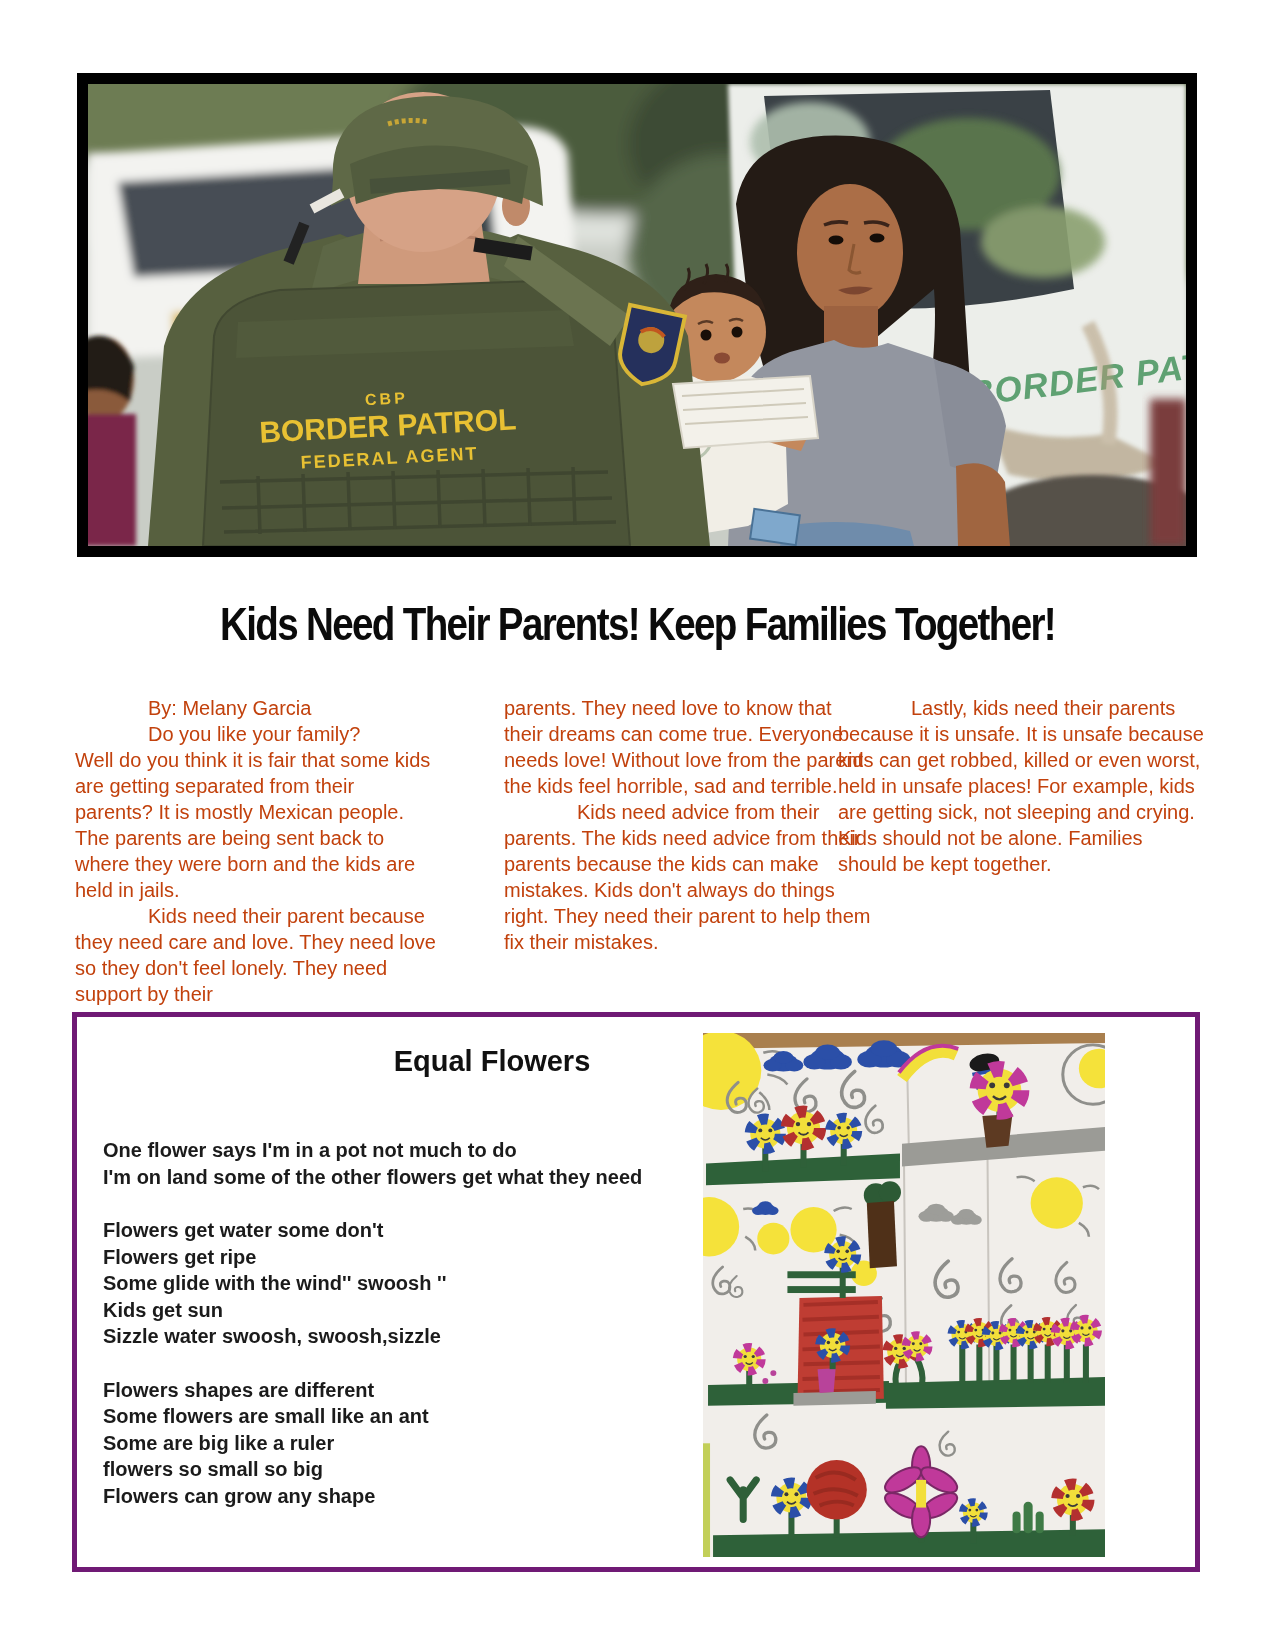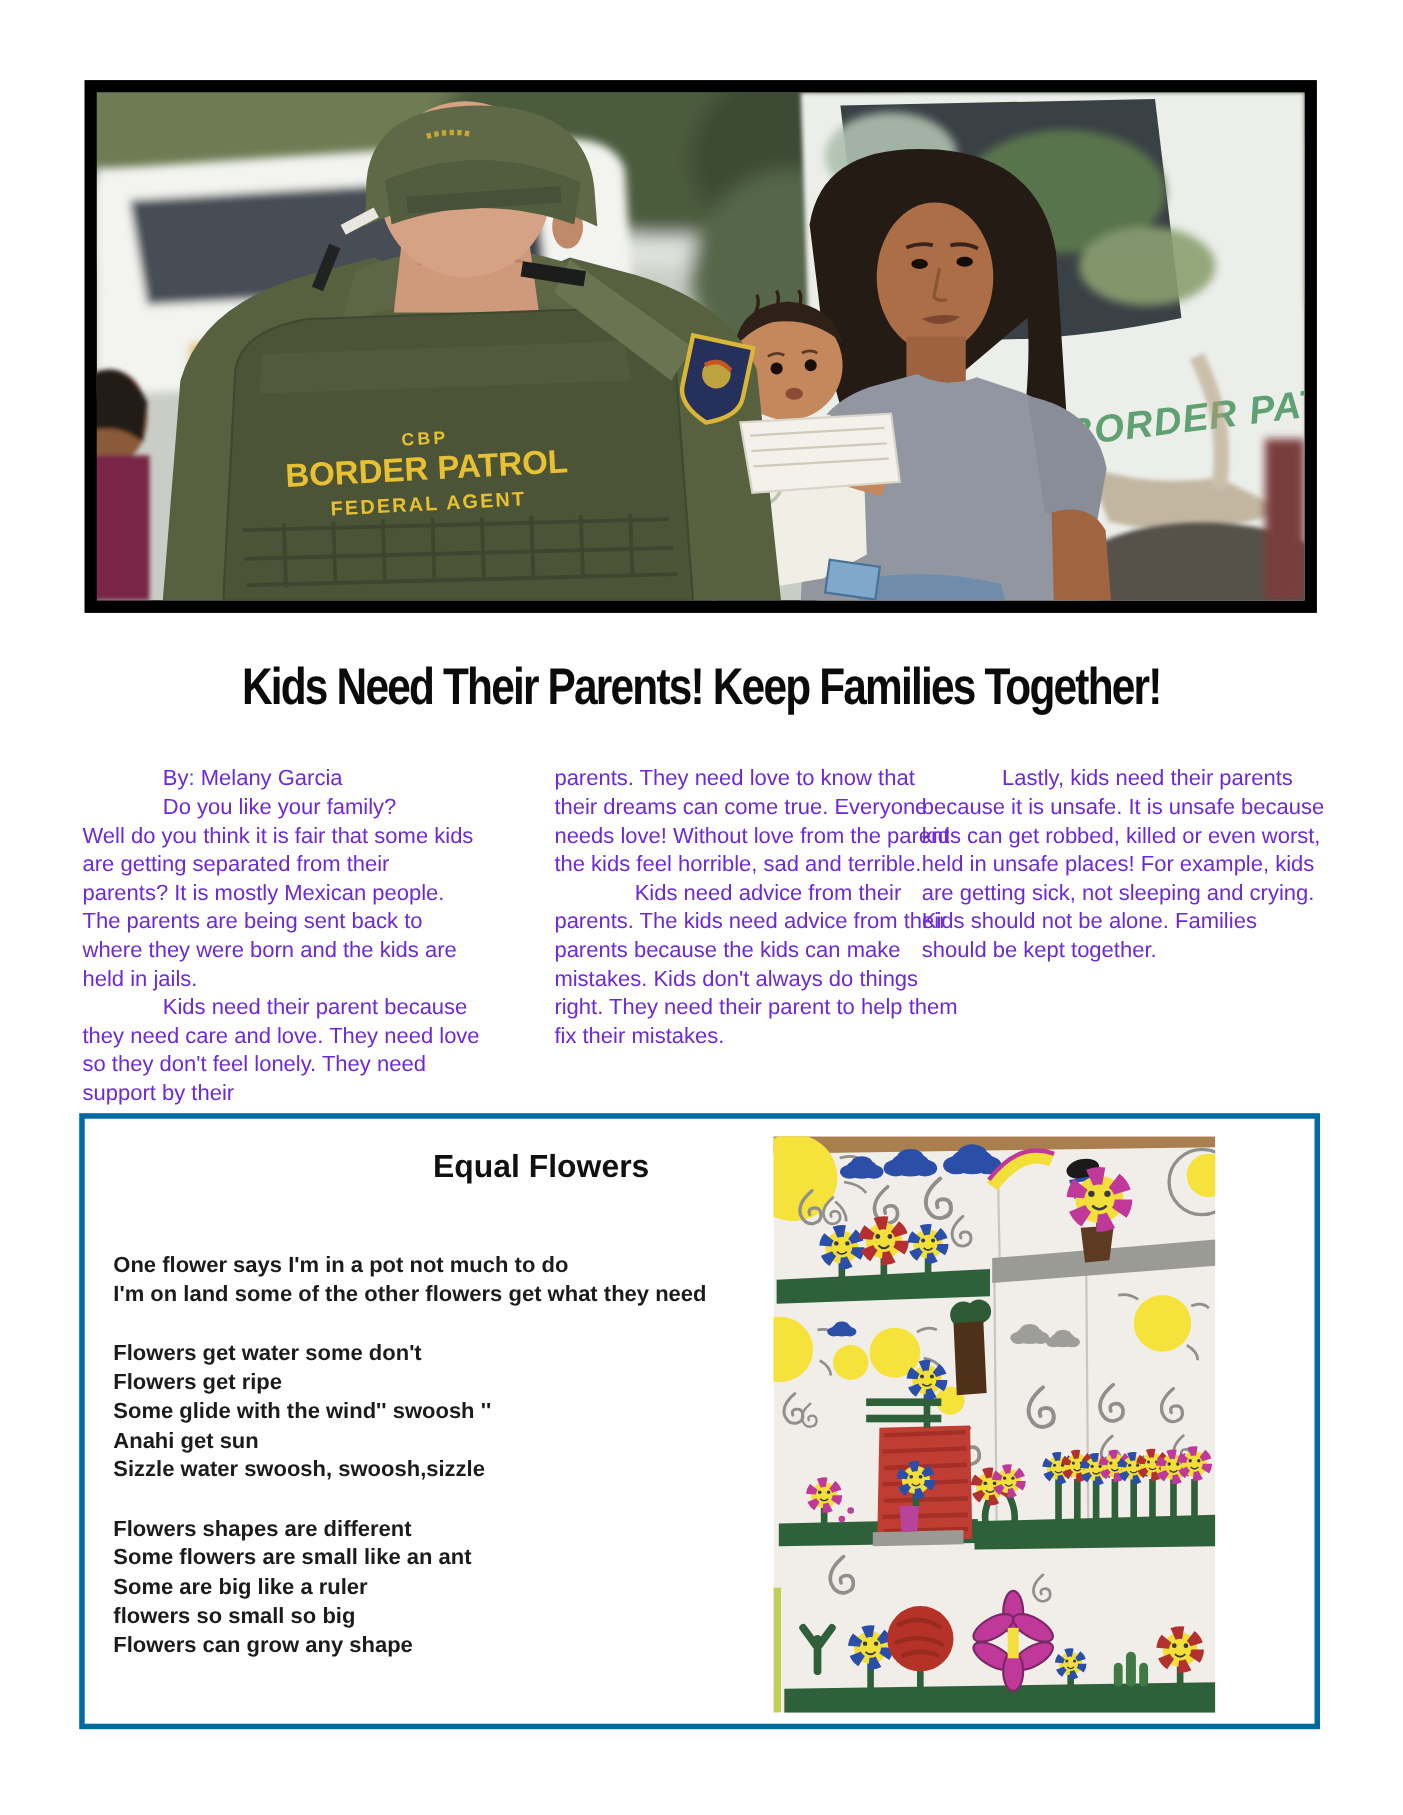--- a/index.html
+++ b/index.html
@@ -16,31 +16,31 @@
   .photo-frame svg { display:block; width:100%; height:100%; }
 
   
   .headline {
     position:absolute; left:0; top:596px; width:1275px; text-align:center;
     font-size:47px; font-weight:bold; letter-spacing:-2px; color:#0b0b0b;
     white-space:nowrap; transform:scaleX(0.82); transform-origin:50% 50%;
   }
 
   
-  .col { position:absolute; top:695px; font-size:20px; line-height:26px; color:#6d28d9; }
+  .col { position:absolute; top:695px; font-size:20px; line-height:26px; color:#c2410c; }
   .col p { margin:0; }
   .col p.indent { text-indent:73px; }
   .col1 { left:75px;  width:362px; }
   .col2 { left:459px; width:368px;margin-left:45px; }
   .col3 { left:838px; width:368px; }
 
   
   .bottom-box {
     position:absolute; left:72px; top:1012px; width:1128px; height:560px;
-    box-sizing:border-box; border:5px solid #0369a1; background:#fff;
+    box-sizing:border-box; border:5px solid #701a75; background:#fff;
   }
   .poem-title  { position:absolute; left:0;  top:28px; width:830px; text-align:center;
                  font-size:29px; font-weight:bold; color:#111; }
   .poem-byline { position:absolute; left:0;  top:66px; width:830px; text-align:center;
                  font-size:20px; color:#1b1b1b; }
   .poem-body   { position:absolute; left:26px; top:120px; width:590px;
                  font-size:20px; line-height:26.5px; color:#1b1b1b;font-weight:bold; }
   .poem-body .stanza { margin:0 0 27px 0; }
   .poem-line { white-space:nowrap; }
 
@@ -207,21 +207,21 @@
 
     <div class="poem-body">
       <div class="stanza">
         <div class="poem-line">One flower says I'm in a pot not much to do</div>
         <div class="poem-line">I'm on land some of the other flowers get what they need</div>
       </div>
       <div class="stanza">
         <div class="poem-line">Flowers get water some don't</div>
         <div class="poem-line">Flowers get ripe</div>
         <div class="poem-line">Some glide with the wind'' swoosh ''</div>
-        <div class="poem-line">Anahi get sun</div>
+        <div class="poem-line">Kids get sun</div>
         <div class="poem-line">Sizzle water swoosh, swoosh,sizzle</div>
       </div>
       <div class="stanza">
         <div class="poem-line">Flowers shapes are different</div>
         <div class="poem-line">Some flowers are small like an ant</div>
         <div class="poem-line">Some are big like a ruler</div>
         <div class="poem-line">flowers so small so big</div>
         <div class="poem-line">Flowers can grow any shape</div>
       </div>
     </div>

